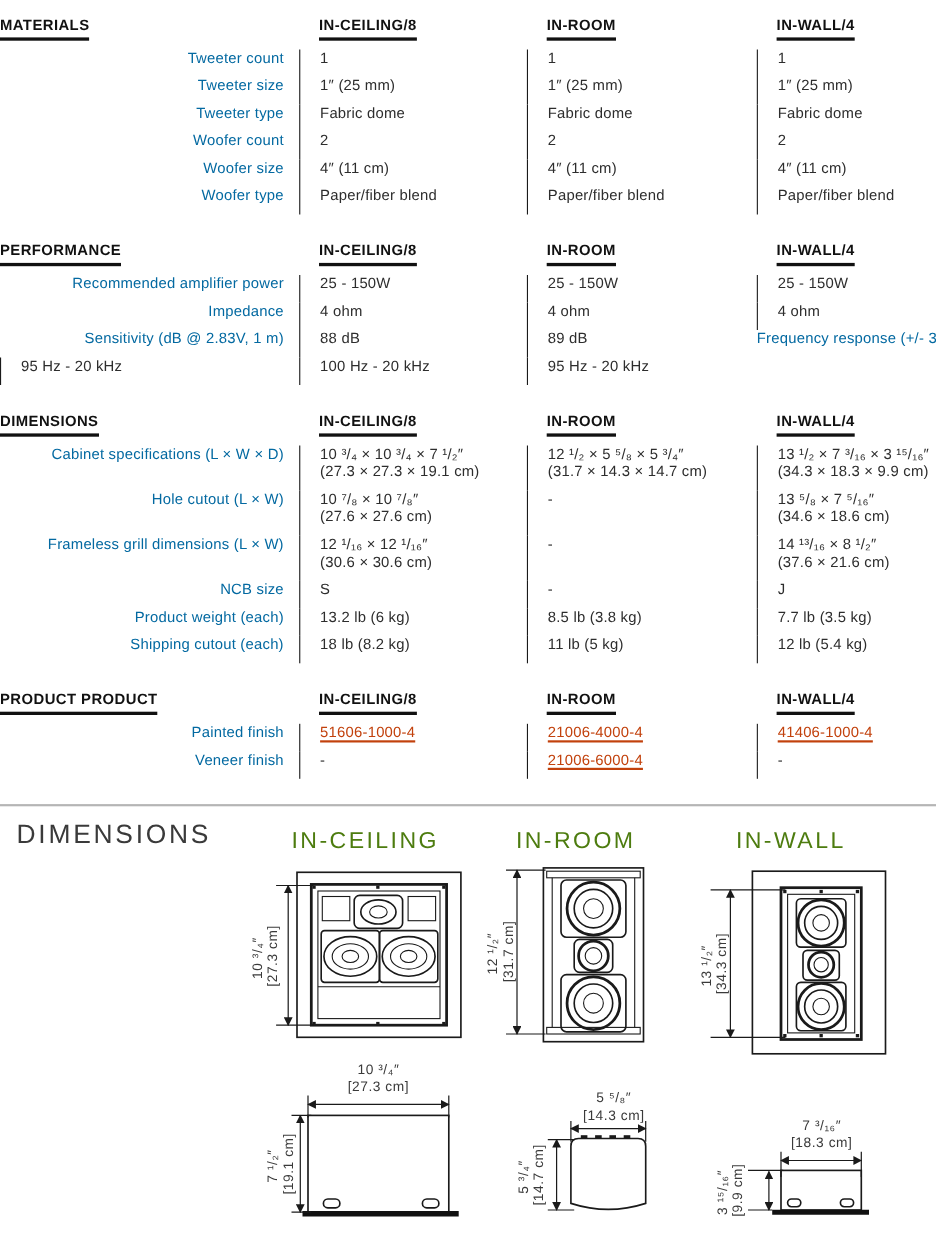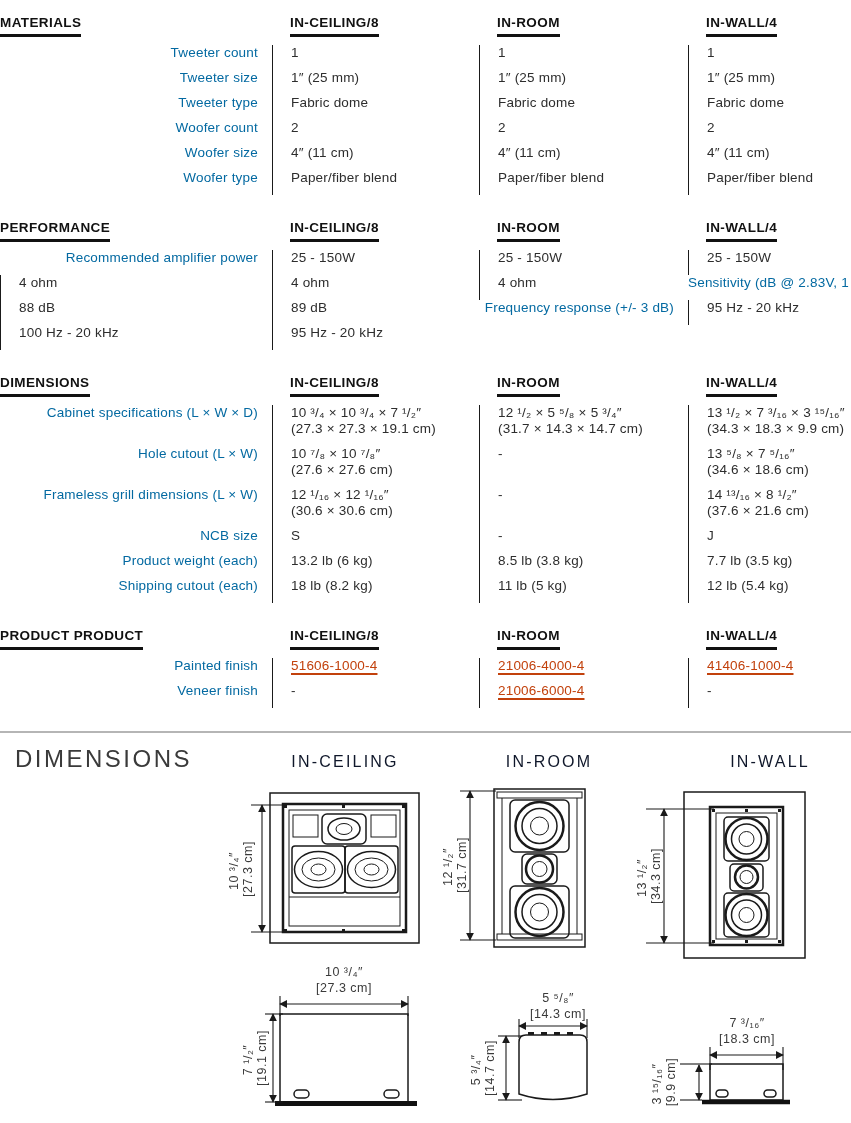--- a/index.html
+++ b/index.html
@@ -17,23 +17,23 @@
   .lbl{text-align:right;padding-right:14px;padding-bottom:9px;white-space:nowrap;color:#0369a1;}
   .val{border-left:1.5px solid #1a1a1a;padding-left:18px;padding-bottom:9px;
        white-space:pre-line;color:#2d2d2d;}
   .plink{color:#c2410c;text-decoration:underline;text-decoration-thickness:1.5px;
          text-underline-offset:3px;cursor:pointer;}
   
   #dims-section{position:absolute;top:731px;left:0;width:851px;height:392px;
                 border-top:2px solid #b5b5b5;box-sizing:border-box;}
   #dims-title{position:absolute;left:15px;top:12px;font-size:24px;color:#3a3a3a;
               letter-spacing:2.5px;}
-  .diag-title{position:absolute;top:20px;width:160px;text-align:center;font-size:16px;
-              color:#0f172a;letter-spacing:2.2px;white-space:nowrap;}
-  #dt-ceiling{left:265px;} #dt-room{left:469px;} #dt-wall{left:690px;}
+  .diag-title{position:absolute;top:20px;width:160px;text-align:left;font-size:21px;
+              color:#4d7c0f;letter-spacing:2.2px;white-space:nowrap;}
+  #dt-ceiling{left:265px;} #dt-room{left:469px;} #dt-wall{left:669px;}
   .diag{position:absolute;}
   .diag .ln{stroke:#1a1a1a;fill:none;stroke-width:1.5;}
   .diag .thick{stroke:#1a1a1a;fill:none;stroke-width:2.5;}
   .diag .thin{stroke:#1a1a1a;fill:none;stroke-width:1;}
   .diag .dim{stroke:#1a1a1a;fill:none;stroke-width:1.1;}
   .diag .base{stroke:#111;stroke-width:5;fill:none;}
   .diag .fil{fill:#1a1a1a;stroke:none;}
   .diag text{font-family:"Liberation Sans","DejaVu Sans",sans-serif;font-size:12.5px;
              fill:#3a3a3a;letter-spacing:.5px;}
 </style>
@@ -81,20 +81,21 @@
     </div>
     <div class="spec-section">
       <div class="cell lh"><span class="hdr">PERFORMANCE</span></div>
       <div class="cell ch"><span class="hdr">IN-CEILING/8</span></div>
       <div class="cell ch"><span class="hdr">IN-ROOM</span></div>
       <div class="cell ch"><span class="hdr">IN-WALL/4</span></div>
       <div class="cell lbl">Recommended amplifier power</div>
       <div class="cell val"><span>25 - 150W</span></div>
       <div class="cell val"><span>25 - 150W</span></div>
       <div class="cell val"><span>25 - 150W</span></div>
+      <div class="cell lbl">Impedance</div>
       <div class="cell val"><span>4 ohm</span></div>
       <div class="cell val"><span>4 ohm</span></div>
       <div class="cell val"><span>4 ohm</span></div>
       <div class="cell lbl">Sensitivity (dB @ 2.83V, 1 m)</div>
       <div class="cell val"><span>88 dB</span></div>
       <div class="cell val"><span>89 dB</span></div>
       <div class="cell lbl">Frequency response (+/- 3 dB)</div>
       <div class="cell val"><span>95 Hz - 20 kHz</span></div>
       <div class="cell val"><span>100 Hz - 20 kHz</span></div>
       <div class="cell val"><span>95 Hz - 20 kHz</span></div>

